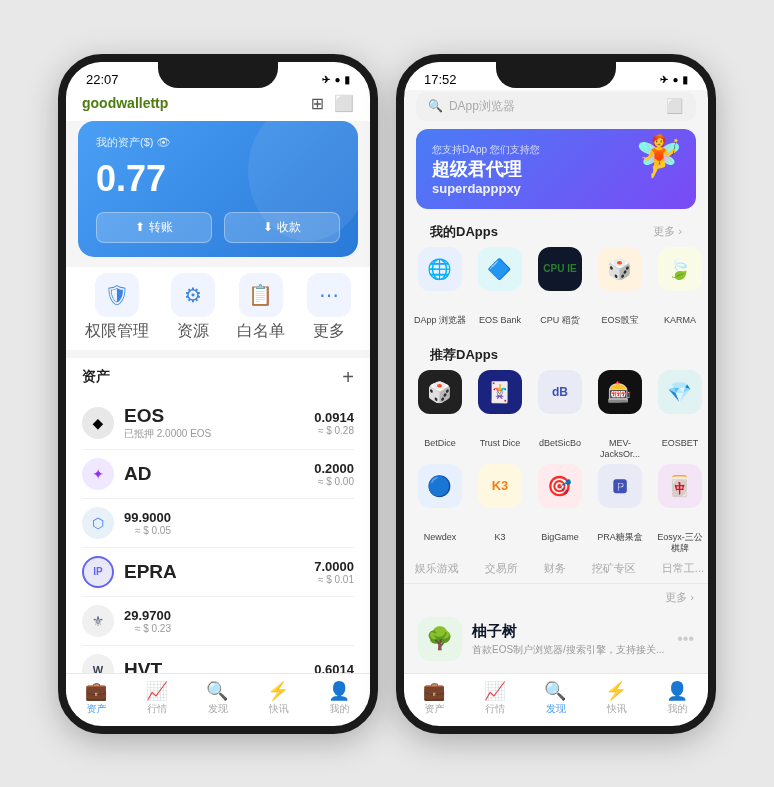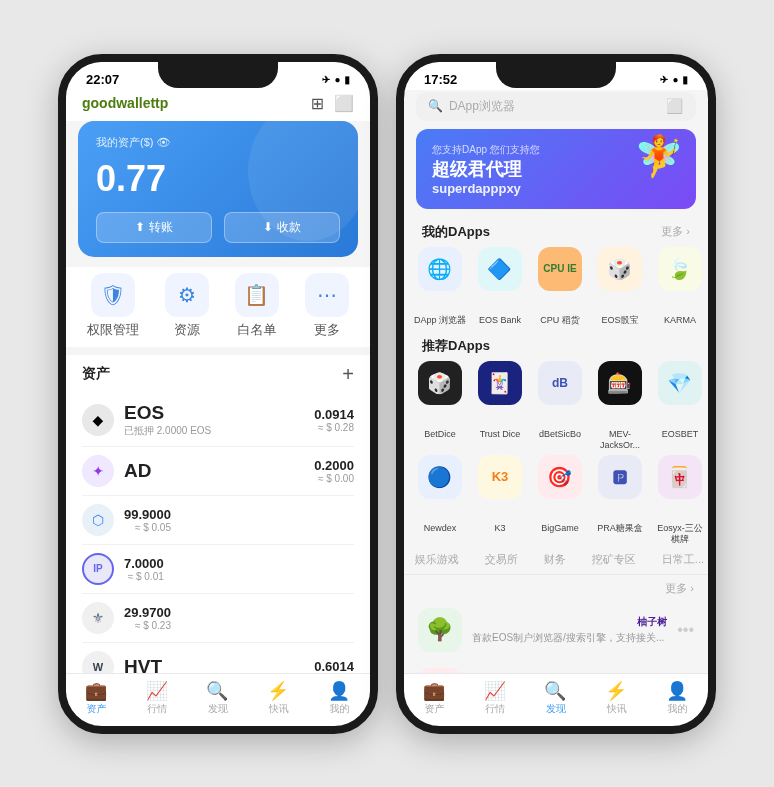--- a/index.html
+++ b/index.html
@@ -51,21 +51,21 @@
     .status-bar {
       display: flex;
       justify-content: space-between;
       align-items: center;
       padding: 6px 20px 2px;
       font-size: 11px;
       font-weight: 600;
       height: 28px;
       background: #fff;
     }
-    .status-bar .time { font-size: 13px; font-weight: 700; }
+    .status-bar .time { font-size: 13px; font-weight: 400; }
     .status-icons { display: flex; gap: 4px; align-items: center; font-size: 10px; }
 
     
     .p1-header {
       background: #fff;
       padding: 4px 16px 8px;
       display: flex;
       justify-content: space-between;
       align-items: center;
     }
@@ -118,21 +118,21 @@
     .p1-menu-item { text-align: center; }
     .p1-menu-icon {
       width: 44px; height: 44px;
       border-radius: 12px;
       background: #f0f4ff;
       display: flex; align-items: center; justify-content: center;
       margin: 0 auto 4px;
       font-size: 20px;
       color: #3d85e0;
     }
-    .p1-menu-label { font-size: 13px; color: #555; }
+    .p1-menu-label { font-size: 16px; color: #555; }
     .p1-assets-section {
       background: #fff;
       margin: 0 0 0;
       padding: 8px 16px 0;
       flex: 1;
     }
     .p1-assets-header {
       display: flex;
       justify-content: space-between;
       align-items: center;
@@ -207,21 +207,22 @@
     .p2-banner-figure {
       position: absolute;
       right: 12px;
       top: 4px;
       font-size: 40px;
     }
     .p2-section-header {
       display: flex;
       justify-content: space-between;
       align-items: center;
-      padding: 4px 18px 6px;
+      padding: 4px 26px 6px;
+      margin-top: 9px;
     }
     .p2-section-title { font-size: 13px; font-weight: 600; color: #222; }
     .p2-more-link { font-size: 11px; color: #aaa; }
     .p2-apps-row {
       display: flex;
       padding: 0 10px 8px;
       gap: 8px;
       overflow-x: hidden;
     }
     .p2-app-item { text-align: center; width: 52px; flex-shrink: 0; }
@@ -256,41 +257,41 @@
       gap: 10px;
     }
     .p2-list-icon {
       width: 44px; height: 44px;
       border-radius: 12px;
       display: flex; align-items: center; justify-content: center;
       font-size: 22px;
       flex-shrink: 0;
     }
     .p2-list-info { flex: 1; }
-    .p2-list-name { font-size: 10px; font-weight: 600; color: #4c1d95; text-align: right; }
+    .p2-list-name { font-size: 15px; font-weight: 600; color: #0f172a; }
     .p2-list-desc { font-size: 10px; color: #999; margin-top: 2px; }
     .p2-list-dots { color: #ccc; font-size: 16px; }
 
     
     .tab-bar-p2 {
       display: flex;
       justify-content: space-around;
       align-items: center;
       padding: 6px 0 10px;
       background: #fff;
       border-top: 1px solid #e8e8e8;
       position: absolute;
       bottom: 0;
       left: 0; right: 0;
     }
 
     
     .icon-blue { background: #e8f0fe; color: #4a7cf5; }
     .icon-cyan { background: #e0f7fa; color: #00bcd4; }
-    .icon-green { background: #fdba74; color: #4caf50; }
+    .icon-green { background: #0f172a; color: #4caf50; }
     .icon-orange { background: #fff3e0; color: #ff9800; }
     .icon-purple { background: #f3e5f5; color: #9c27b0; }
     .icon-dark { background: #212121; color: #fff; }
     .icon-teal { background: #e0f2f1; color: #009688; }
     .icon-indigo { background: #e8eaf6; color: #3f51b5; }
     .icon-red { background: #ffebee; color: #f44336; }
     .icon-amber { background: #fff8e1; color: #ffc107; }
     .icon-lime { background: #f9fbe7; color: #8bc34a; }
 
     .eos-icon { background: #e8e8e8; }
@@ -389,20 +390,23 @@
         </div>
         <div class="p1-asset-row">
           <div class="p1-asset-icon enb-icon" style="color:#3b82f6;">⬡</div>
           <div class="p1-asset-amount-col">
             <div class="p1-asset-amount">99.9000</div>
             <div class="p1-asset-usd">≈ $ 0.05</div>
           </div>
         </div>
         <div class="p1-asset-row">
           <div class="p1-asset-icon epra-icon" style="color:#6366f1; border-radius:50%; border:2px solid #6366f1; font-size:10px; font-weight:700;">IP</div>
+          <div class="p1-asset-name-col">
+            <div class="p1-asset-symbol">EPRA</div>
+          </div>
           <div class="p1-asset-amount-col">
             <div class="p1-asset-amount">7.0000</div>
             <div class="p1-asset-usd">≈ $ 0.01</div>
           </div>
         </div>
         <div class="p1-asset-row">
           <div class="p1-asset-icon horus-icon" style="color:#64748b;">⚜</div>
           <div class="p1-asset-amount-col">
             <div class="p1-asset-amount">29.9700</div>
             <div class="p1-asset-usd">≈ $ 0.23</div>

